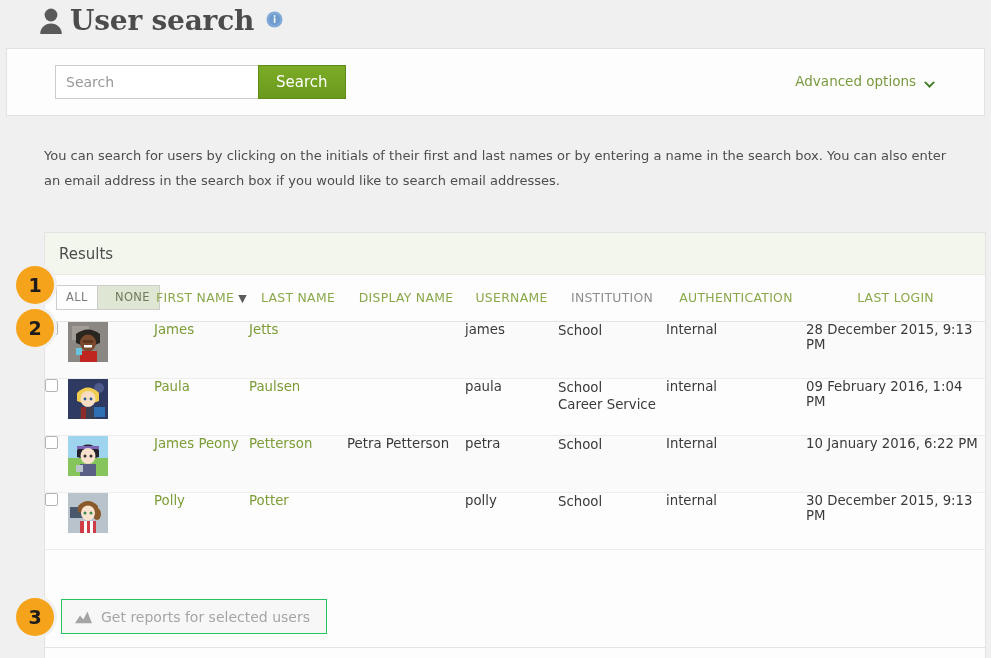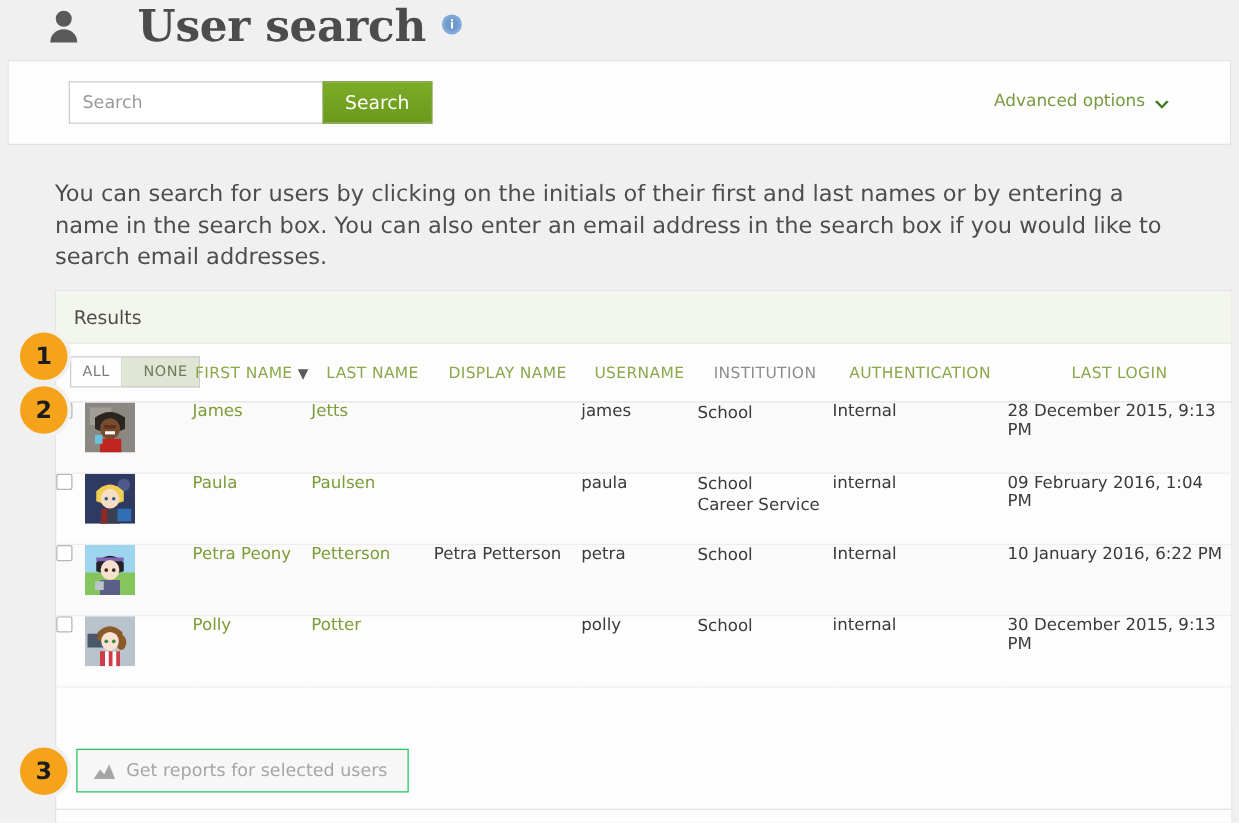--- a/index.html
+++ b/index.html
@@ -14,22 +14,22 @@
 
   
   .title-bar {
     display: flex; align-items: center;
     padding: 6px 0 6px 38px;
     height: 42px;
   }
   .user-icon { width: 26px; height: 28px; flex: none; margin-right: 6px; }
   .page-title {
     font-family: "DejaVu Serif", "Liberation Serif", serif;
-    font-size: 35px; font-weight: bold; color: #4c4c4c;
-    letter-spacing: -0.2px; line-height: 1; margin-left: 40px;
+    font-size: 28px; font-weight: bold; color: #4c4c4c;
+    letter-spacing: -0.2px; line-height: 1;
   }
   .info-icon { margin-left: 12px; width: 17px; height: 17px; flex: none; align-self: flex-start; margin-top: 5px;}
   .search-panel {
     position: absolute; left: 6px; top: 48px; right: 6px;
     height: 68px;
     background: #fdfdfd;
     border: 1px solid #e2e2e2;
     display: flex; align-items: center;
   }
   .search-group { display: flex; margin-left: 48px; }
@@ -55,21 +55,21 @@
   .adv-options {
     position: absolute; right: 48px; top: 24px;
     display: flex; align-items: center; gap: 7px;
     color: #7a9a3f; font-size: 13.5px; cursor: pointer;
   }
   .chev { width: 13px; height: 9px; display:block; }
 
   
   .intro {
     position: absolute; left: 44px; top: 143px; width: 910px;
-    font-size: 18px; line-height: 25px; color: #4d4d4d;
+    font-size: 13px; line-height: 25px; color: #4d4d4d;
   }
 
   
   .results-panel {
     position: absolute; left: 44px; top: 232px; width: 942px;
     background: #fdfdfd;
     border: 1px solid #e3e3e3;
   }
   .results-head {
     background: #f2f6ec;
@@ -294,21 +294,21 @@
                 <rect y="22" width="40" height="18" fill="#86c45c"></rect>
               <path d="M9 14 q11 -11 22 0 l0 7 q-11 4 -22 0z" fill="#23212a"></path>
               <rect x="9" y="10" width="22" height="3" fill="#7f63b5"></rect>
               <ellipse cx="20" cy="20" rx="7.5" ry="8" fill="#f8e0cc"></ellipse>
               <rect x="12" y="28" width="16" height="12" fill="#5a5f85"></rect>
               <circle cx="17" cy="20" r="1.5" fill="#303030"></circle>
                 <circle cx="23" cy="20" r="1.5" fill="#303030"></circle>
               <rect x="8" y="29" width="7" height="7" fill="#b9c4cc"></rect>
             </svg>
           </td>
-          <td class="txt link"><a>Petra Peony</a></td>
+          <td class="txt link"><a>James Peony</a></td>
           <td class="txt link"><a>Petterson</a></td>
           <td class="txt">Petra Petterson</td>
           <td class="txt">petra</td>
           <td class="txt">
               <span class="inst-line">School</span>
             </td>
           <td class="txt">Internal</td>
           <td class="txt" colspan="2">10 January 2016, 6:22 PM</td>
         </tr>
 

